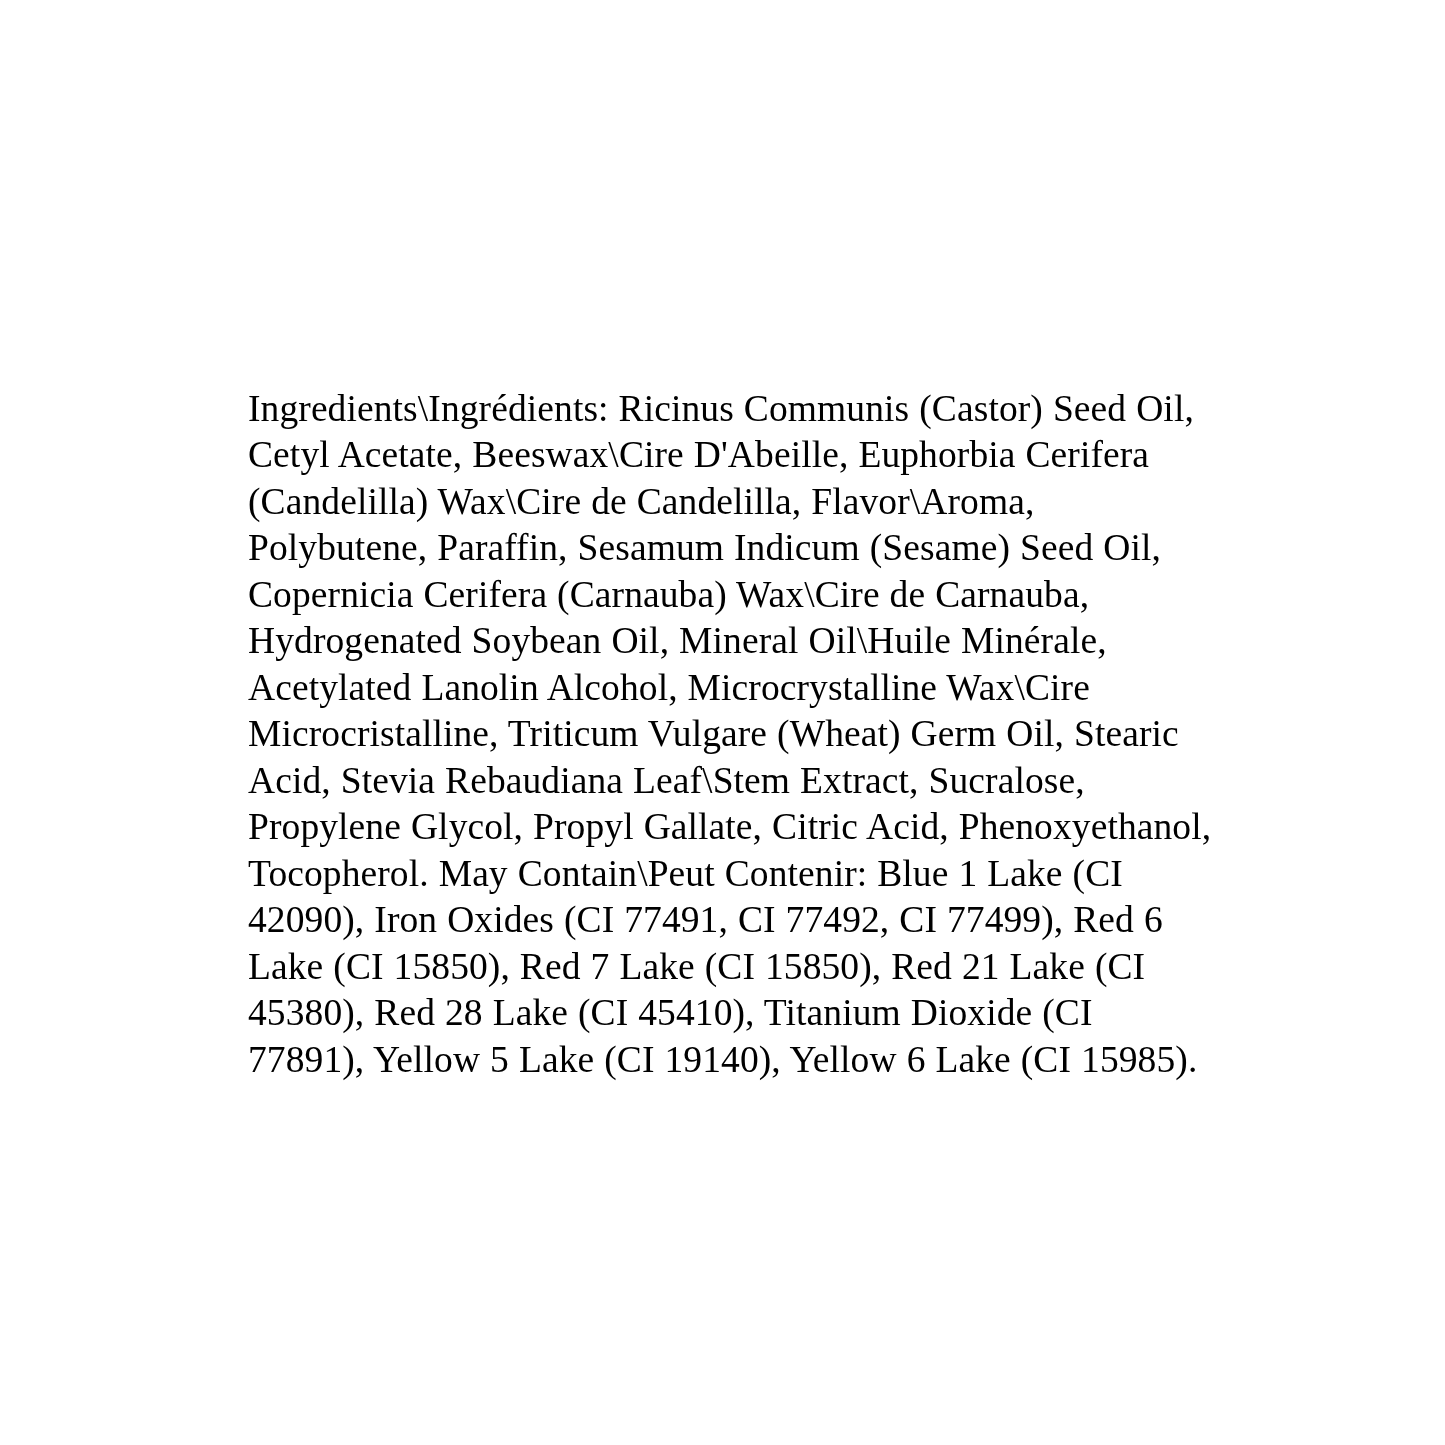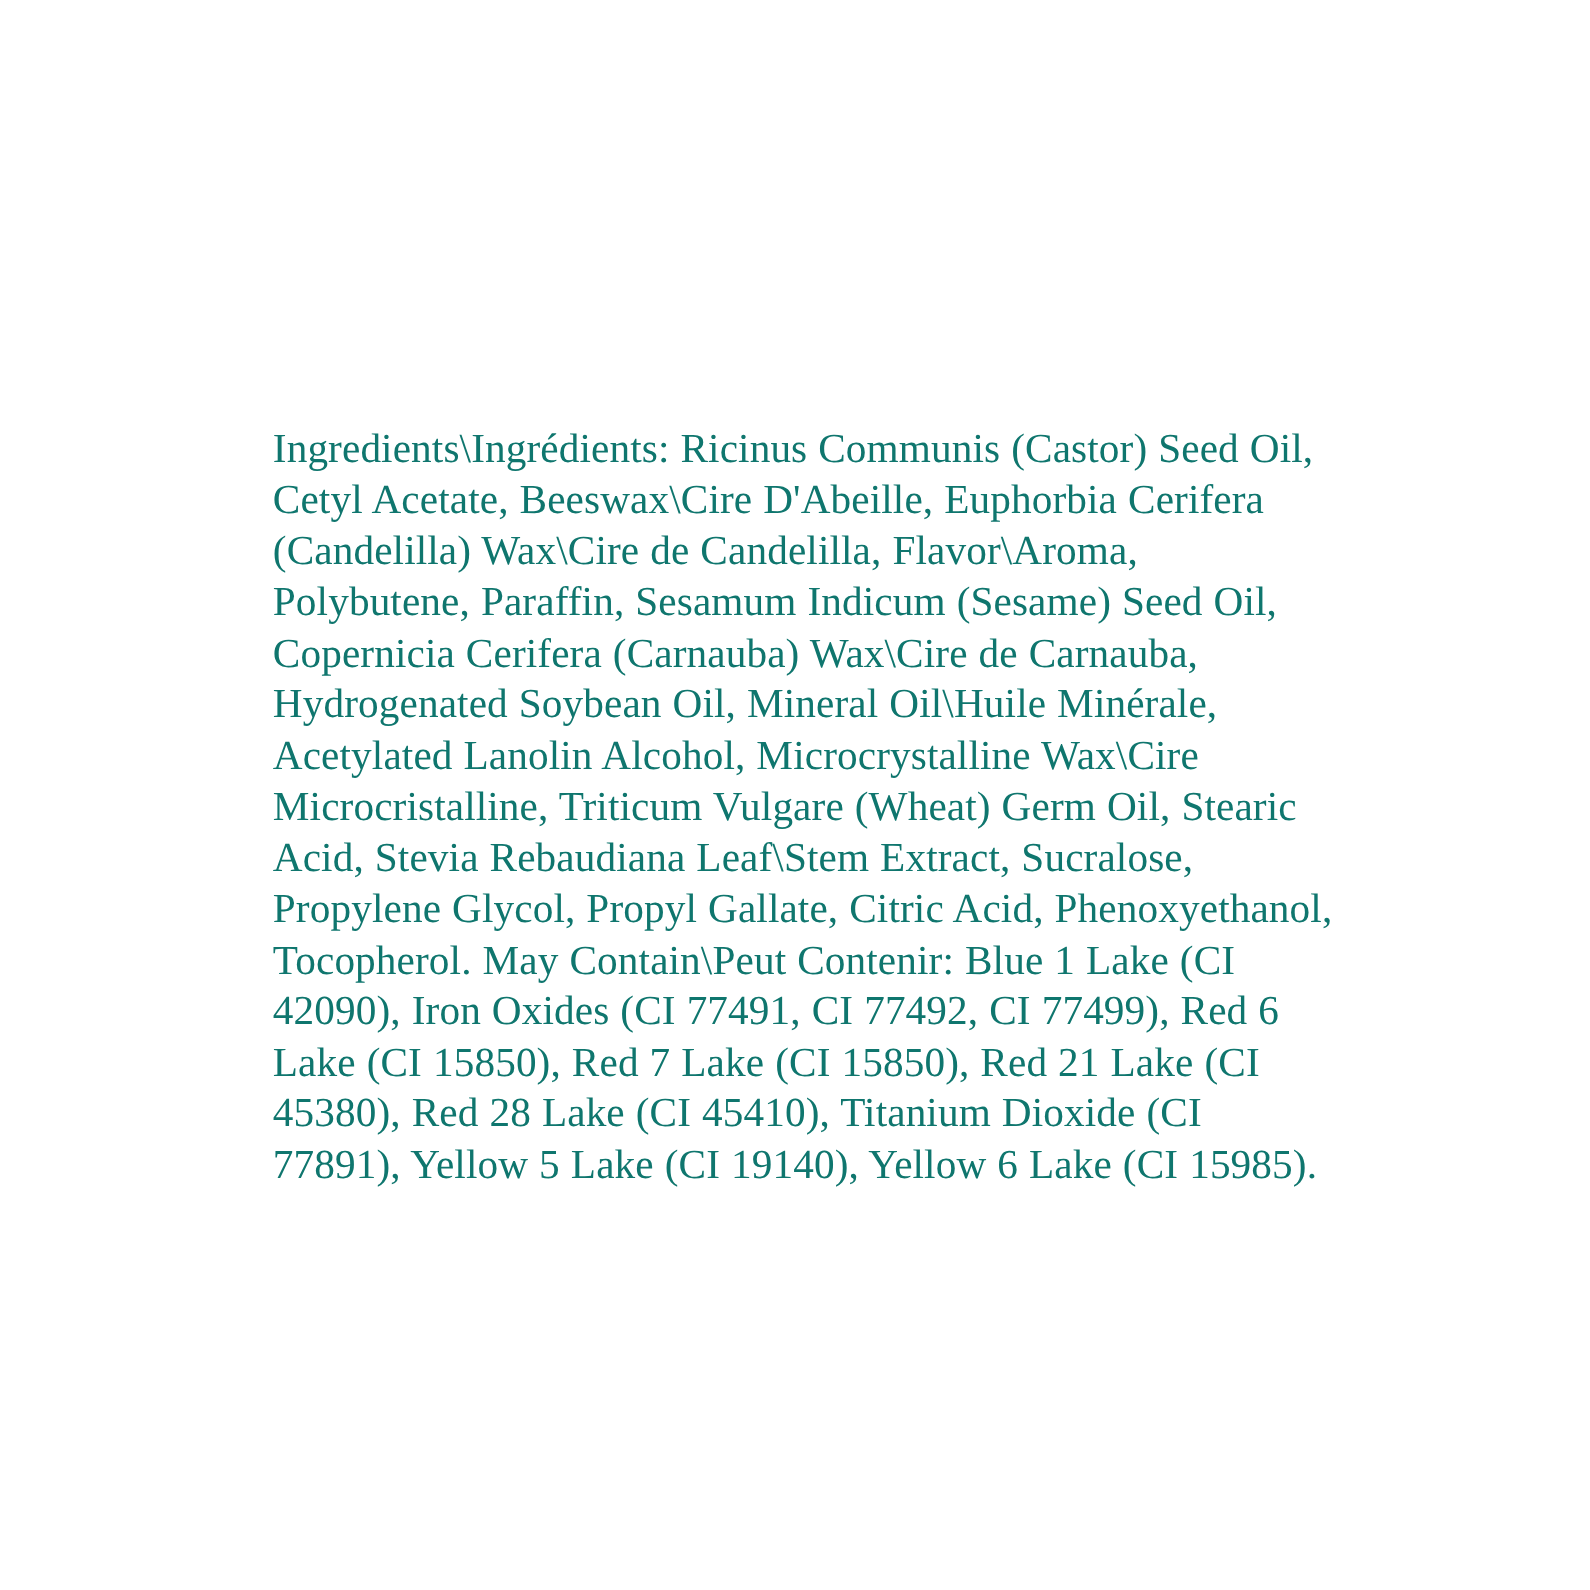--- a/index.html
+++ b/index.html
@@ -21,21 +21,21 @@
   }
   .ingredients-block {
     position: absolute;
     left: 248px;
     top: 348px;
     width: 965px;
   }
   .ingredients-text {
     font-size: 37.5px;
     line-height: 46.5px;
-    color: #0f766e;
+    color: #000000;
     text-align: left;
     letter-spacing: 0.1px;
     word-spacing: 0.5px;
     font-weight: 400;
   }
 </style>
 </head>
 <body>
 
 <div class="page">

